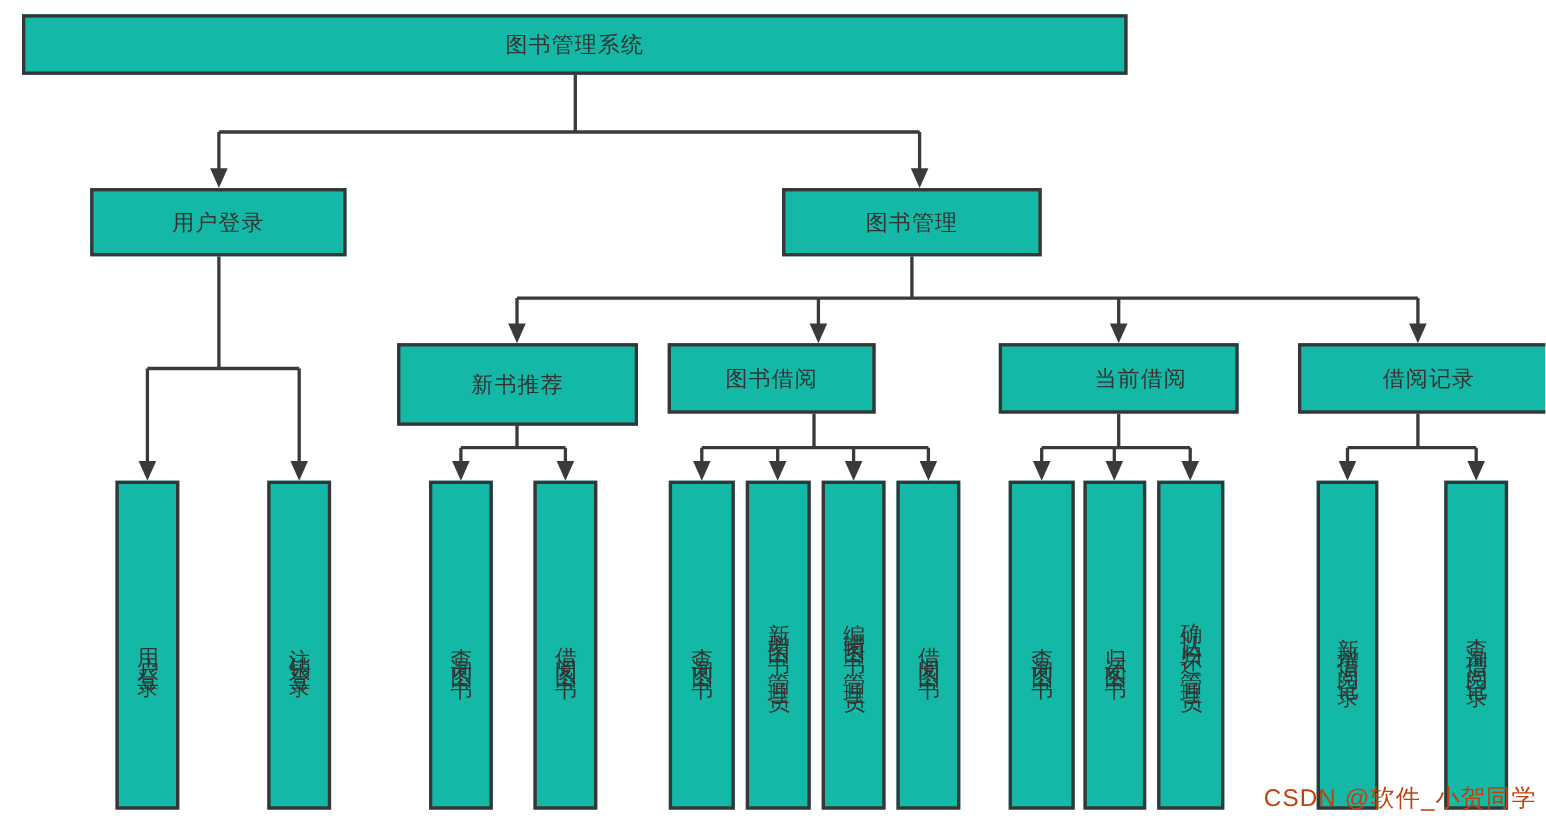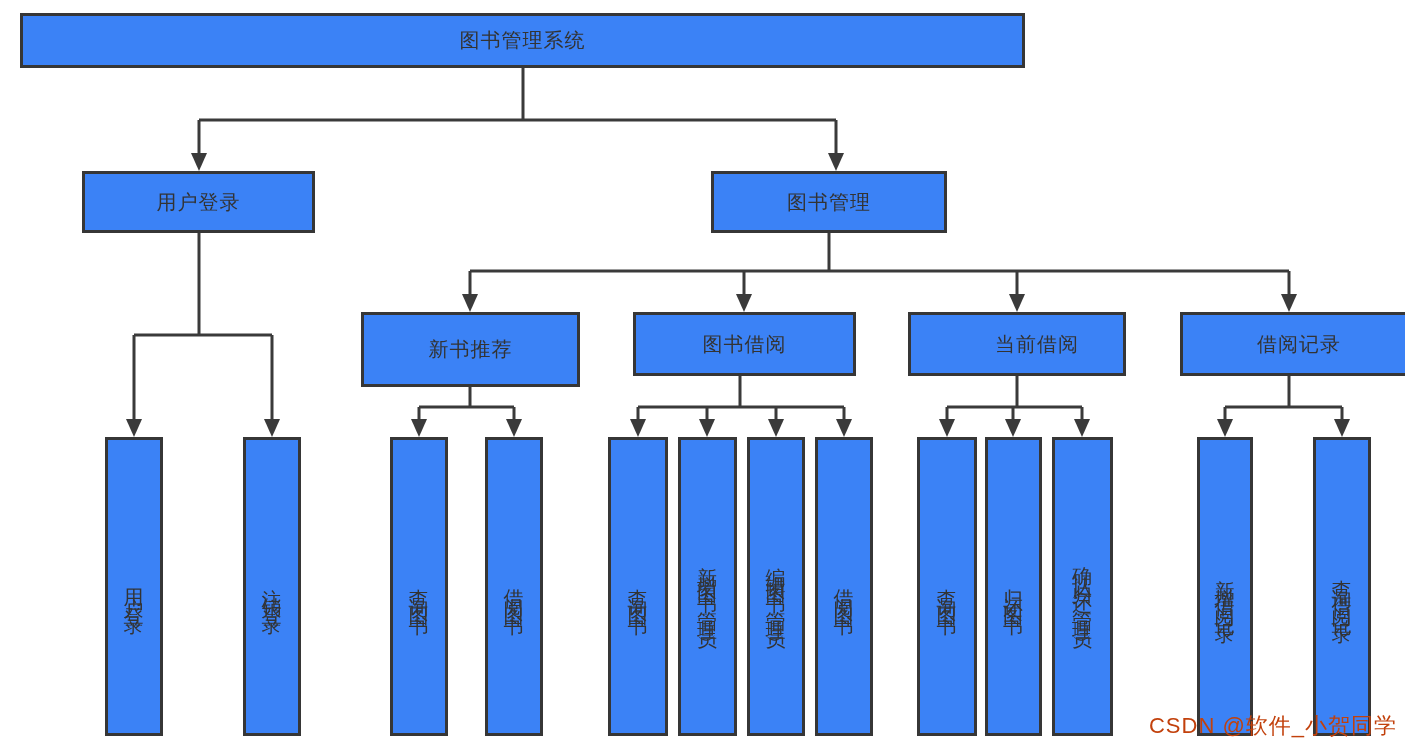--- a/index.html
+++ b/index.html
@@ -28,21 +28,21 @@
     fill: none;
   }
   svg.connectors path.arrow {
     fill: #3a3a3a;
     stroke: none;
   }
   .node {
     position: absolute;
     box-sizing: border-box;
     border: 3px solid #363636;
-    background: #3b82f6;
+    background: #14b8a6;
     display: flex;
     align-items: center;
     justify-content: center;
     z-index: 2;
     color: #333333;
   }
   .hbox {
     font-size: 20px;
     letter-spacing: 1px;
     white-space: nowrap;
@@ -122,21 +122,21 @@
       <path class="arrow" d="M1334 419 H1350 L1342 437 Z"></path>
     </g>
   </svg>
 
   <div class="node hbox" style="left:20px; top:13px; width:1005px; height:55px;">图书管理系统</div>
 
   <div class="node hbox" style="left:82px; top:171px; width:233px; height:62px;">用户登录</div>
   <div class="node hbox" style="left:711px; top:171px; width:236px; height:62px;">图书管理</div>
 
   <div class="node hbox" style="left:361px; top:312px; width:219px; height:75px;">新书推荐</div>
-  <div class="node hbox" style="left:633px; top:312px; width:223px; height:64px;">图书借阅</div>
+  <div class="node hbox" style="left:607px; top:312px; width:189px; height:64px;">图书借阅</div>
   <div class="node hbox" style="left:908px; top:312px; width:218px; height:64px;padding-left:40px;">当前借阅</div>
   <div class="node hbox" style="left:1180px; top:312px; width:238px; height:64px;">借阅记录</div>
 
   <div class="node vbox" style="left:105px; top:437px; width:58px; height:299px;">
     <span class="vtext">用户登录</span>
   </div>
   <div class="node vbox" style="left:243px; top:437px; width:58px; height:299px;">
     <span class="vtext">注销登录</span>
   </div>
 

